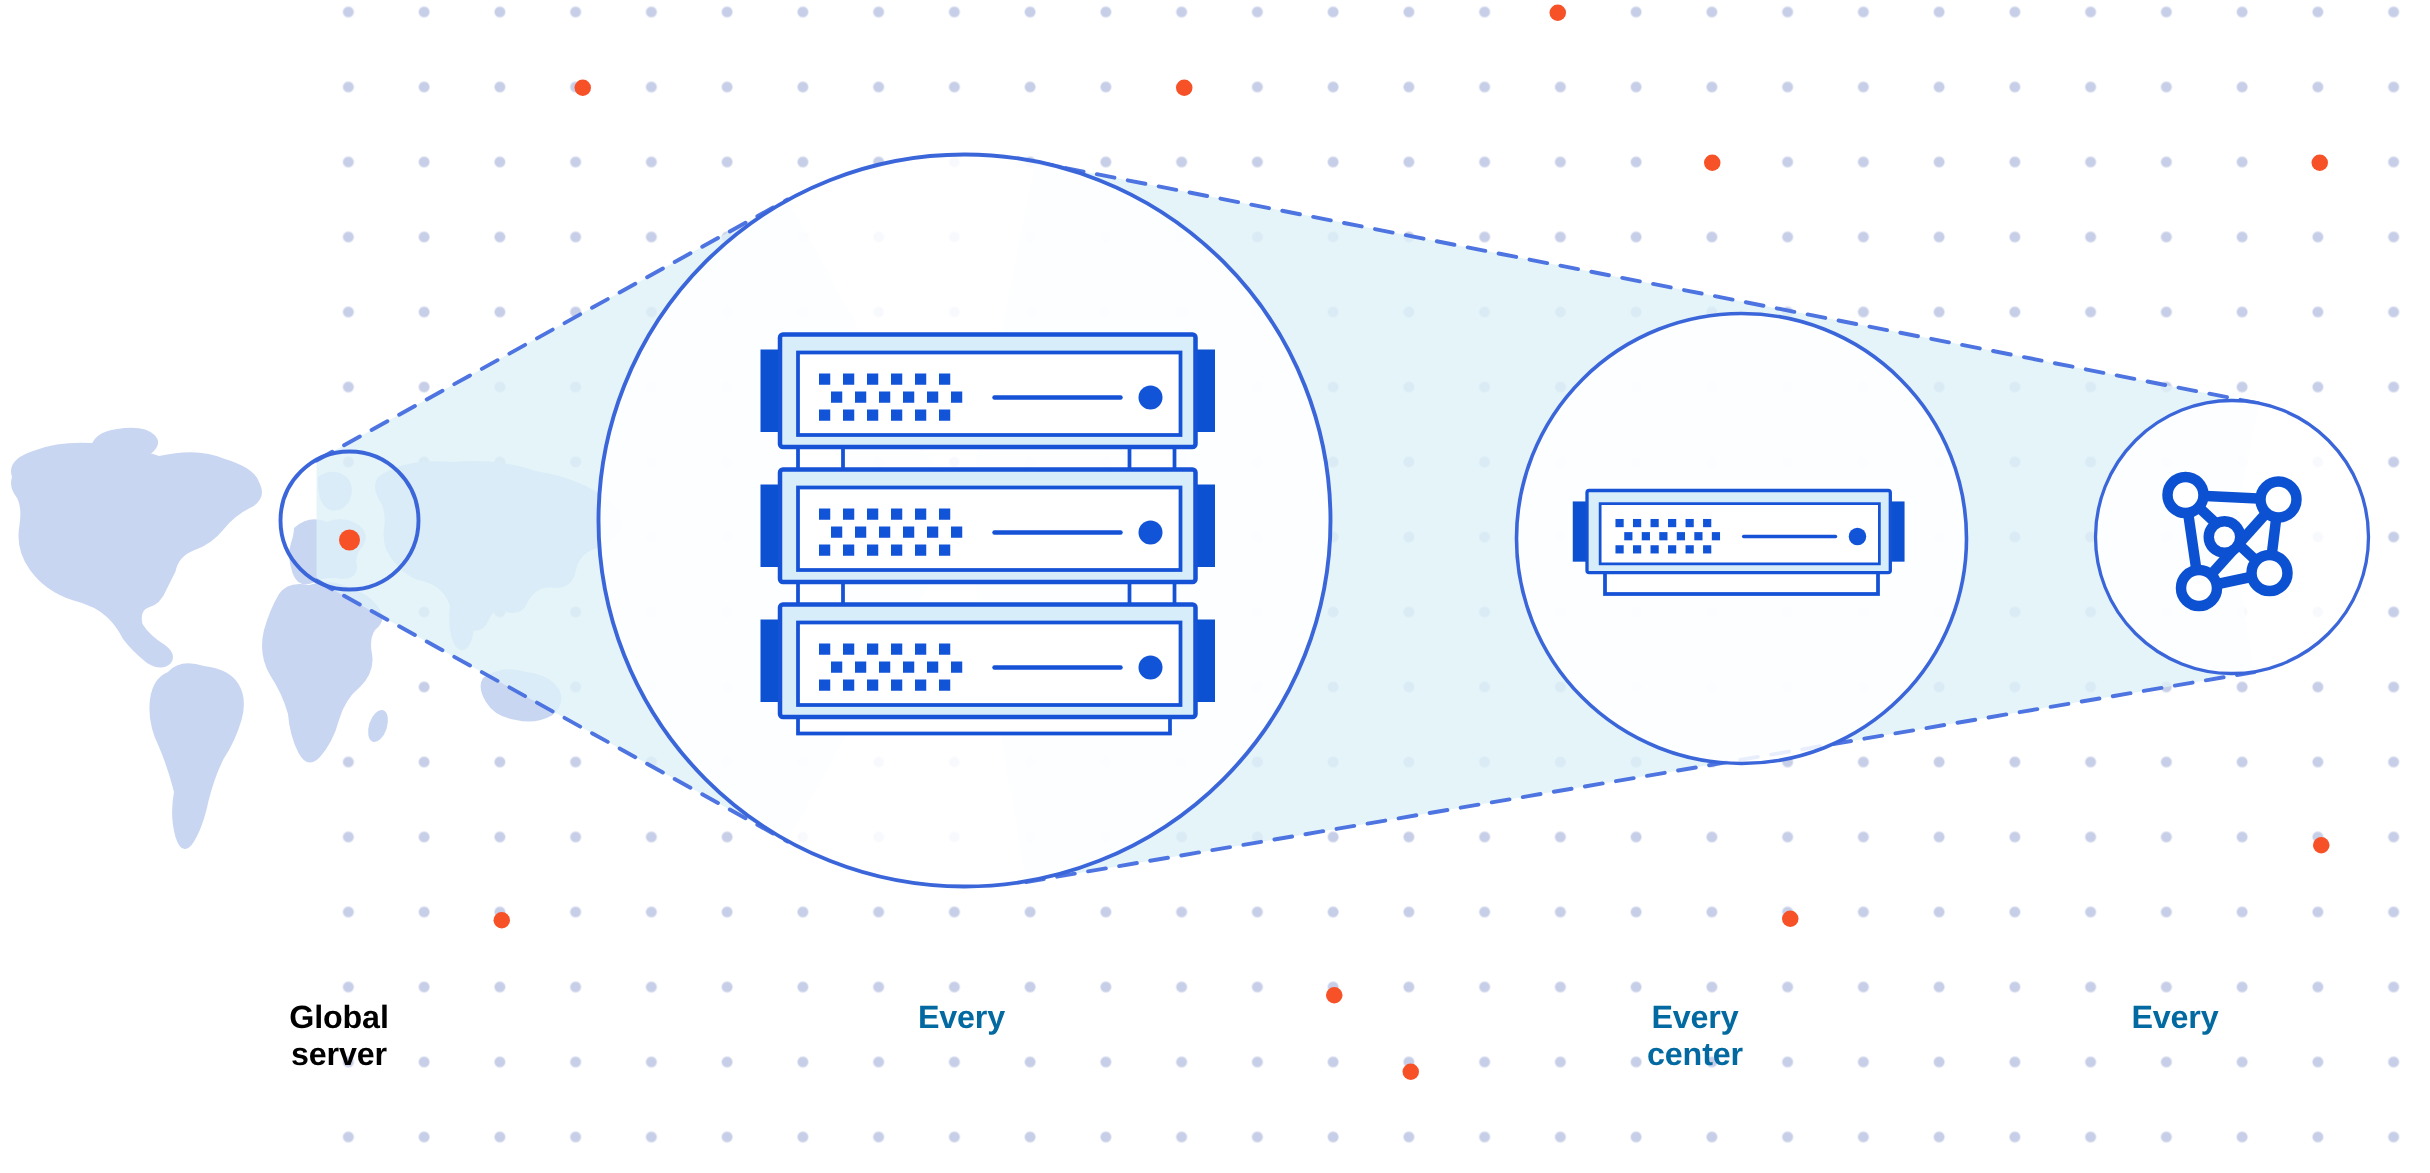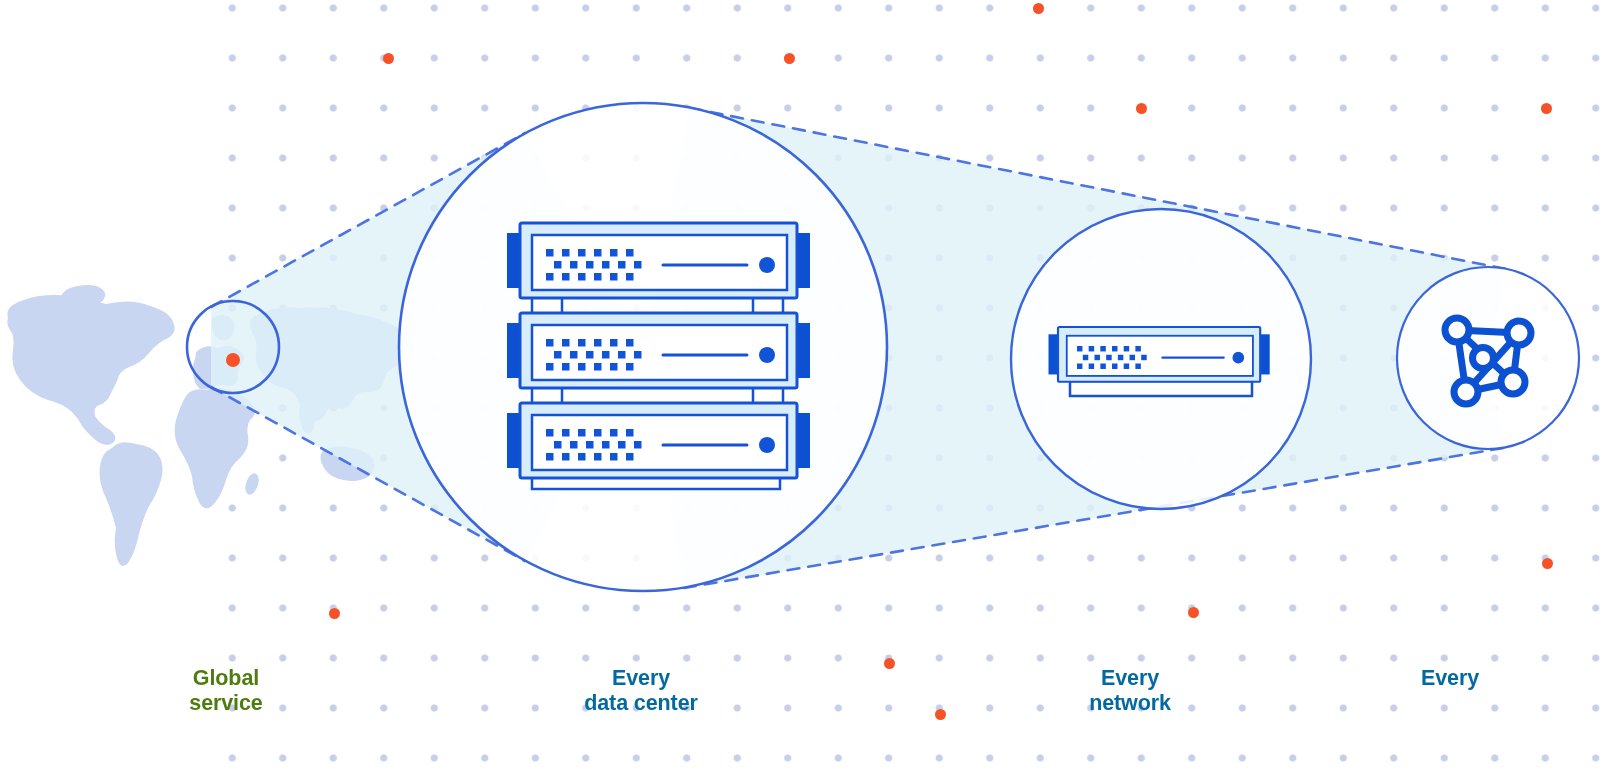--- a/index.html
+++ b/index.html
@@ -5,21 +5,21 @@
   html,body{margin:0;padding:0;background:#ffffff;}
   .stage{position:relative;width:1620px;height:782px;overflow:hidden;background:#ffffff;
          font-family:"Liberation Sans", sans-serif;}
   .dot-grid{position:absolute;left:207px;top:-17px;right:0;bottom:0;
     background-image:radial-gradient(circle, #c7cfe8 3.1px, rgba(199,207,232,0.55) 3.5px, transparent 4.1px);
     background-size:50.5px 50px;background-position:0 0;}
   .diagram-svg{position:absolute;left:0;top:0;}
   .accent-dot{position:absolute;width:11px;height:11px;border-radius:50%;}
   .caption{position:absolute;width:240px;text-align:center;font-weight:bold;
            font-size:21.5px;line-height:25px;color:#0369a1;letter-spacing:-0.1px;}
-  .caption.blue{color:#4d7c0f;}
+  .caption.blue{color:#000000;}
 </style>
 </head>
 <body>
 
 <div class="stage">
 
   <div class="dot-grid"></div>
   <div id="accent-dots">
       <div class="accent-dot" style="left: 1032.5px; top: 2.5px; background: rgb(246, 81, 39);"></div>
       <div class="accent-dot" style="left: 382.5px; top: 52.5px; background: rgb(246, 81, 39);"></div>
@@ -127,26 +127,25 @@
         <circle cx="1519" cy="333" r="12"></circle>
         <circle cx="1513" cy="382" r="12"></circle>
         <circle cx="1466" cy="392" r="12"></circle>
         <circle cx="1483" cy="358" r="10.5"></circle>
       </g>
     </g>
   </svg>
 
   <div class="caption blue" style="left:106px;top:666px">
     <div>Global</div>
-    <div>service</div>
+    <div>server</div>
   </div>
   <div class="caption" style="left:521px;top:666px">
     <div>Every</div>
-    <div>data center</div>
   </div>
   <div class="caption" style="left:1010px;top:666px">
     <div>Every</div>
-    <div>network</div>
+    <div>center</div>
   </div>
   <div class="caption" style="left:1330px;top:666px">
     <div>Every</div>
   </div>
 </div>
 
 </body></html>

